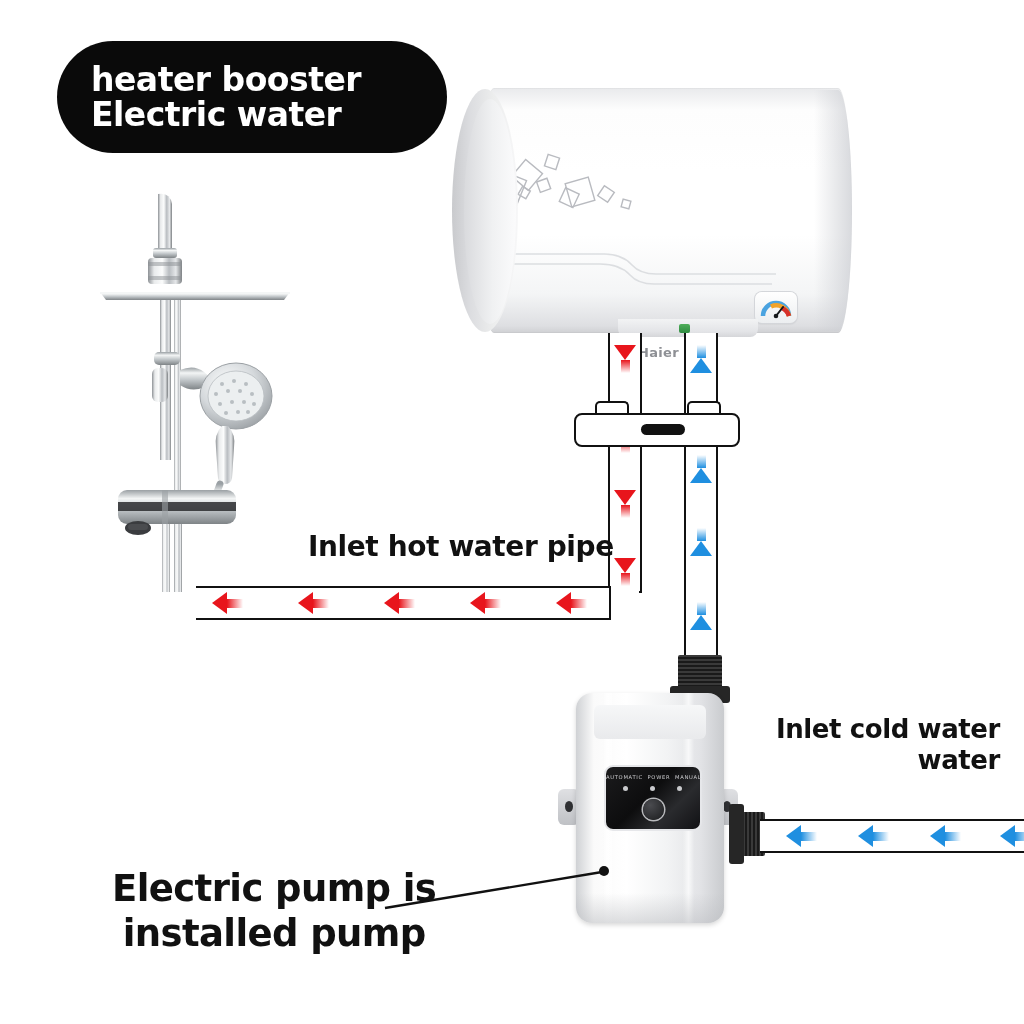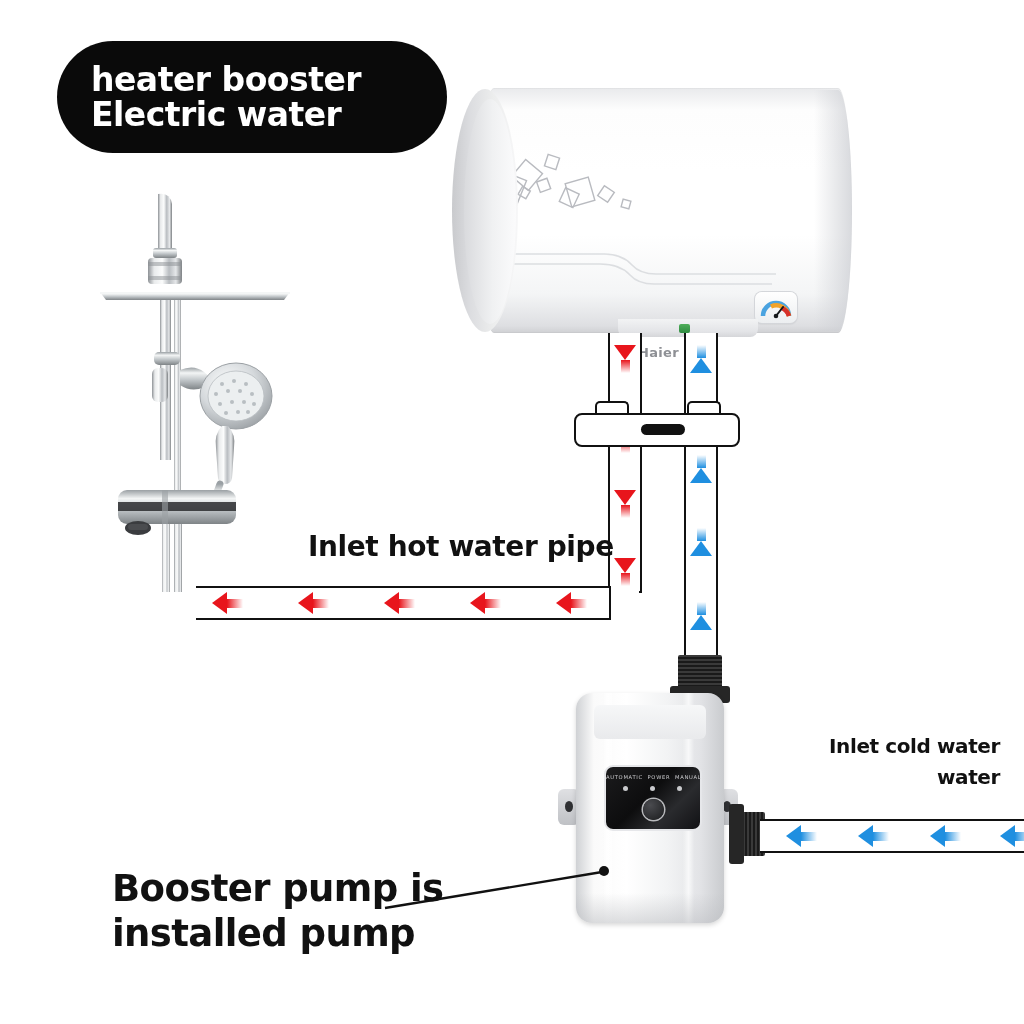--- a/index.html
+++ b/index.html
@@ -12,23 +12,23 @@
     background:#0a0a0a;border-radius:56px;
     display:flex;flex-direction:column;justify-content:center;
     padding-left:34px;box-sizing:border-box;
   }
   #title-badge .tline{
     color:#ffffff;font-size:33px;line-height:35px;font-weight:700;
     letter-spacing:-0.5px;font-family:"DejaVu Sans",sans-serif;
   }
 
   
-  .lbl{position:absolute;color:#111;font-weight:700;font-family:"DejaVu Sans",sans-serif;}
+  .lbl{position:absolute;color:#111;font-weight:700;font-family:"DejaVu Sans",sans-serif;text-align:center;}
   #lbl-hot{left:308px;top:530px;font-size:28px;letter-spacing:-0.4px;}
-  #lbl-cold{left:760px;top:731px;width:240px;text-align:right;font-size:20px;line-height:31px;letter-spacing:-0.4px;}
+  #lbl-cold{left:760px;top:714px;width:240px;text-align:right;font-size:26px;line-height:31px;letter-spacing:-0.4px;}
   #lbl-pump{left:112px;top:866px;font-size:37px;line-height:45px;letter-spacing:-0.6px;}
 
   
   #heater{position:absolute;left:452px;top:88px;width:400px;height:245px;}
   .heater-body{
     position:absolute;left:28px;top:0;width:372px;height:245px;
     border-radius:14px/122px;
     background:
       linear-gradient(to bottom,#e9eaec 0%,#fdfdfd 9%,#ffffff 34%,#ffffff 60%,#f4f5f6 84%,#dedfe2 97%,#cfd0d3 100%);
     box-shadow:inset 0 0 0 1px rgba(0,0,0,0.03);
@@ -415,21 +415,21 @@
   </div>
 
   <div class="lbl" id="lbl-hot">Inlet hot water pipe</div>
 
   <div class="lbl" id="lbl-cold">
     <div>Inlet cold water</div>
     <div>water</div>
   </div>
 
   <div class="lbl" id="lbl-pump">
-    <div>Booster pump is</div>
+    <div>Electric pump is</div>
     <div>installed pump</div>
   </div>
 
   <svg id="leader" viewBox="0 0 250 60">
     <line x1="5" y1="48" x2="222" y2="12" stroke="#111" stroke-width="2.4"></line>
     <circle cx="224" cy="11" r="5" fill="#111"></circle>
   </svg>
 
 </div>
 

